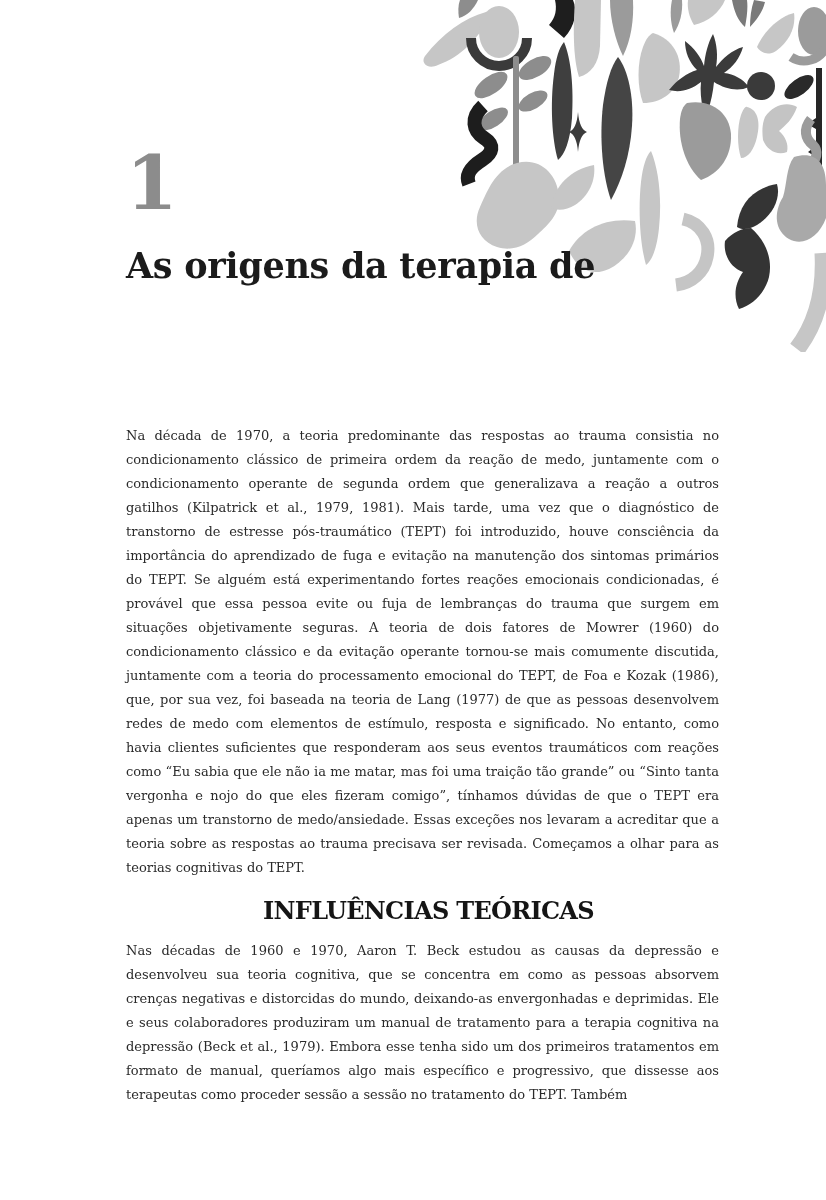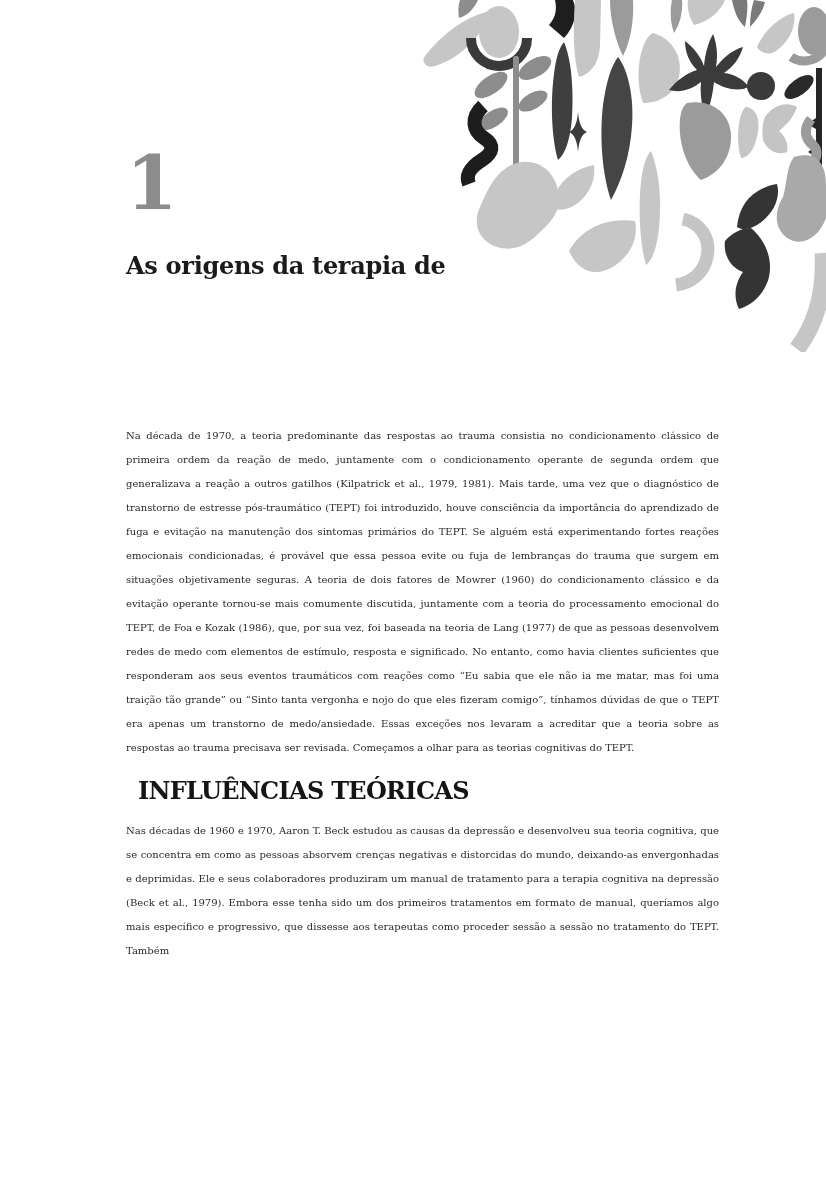--- a/index.html
+++ b/index.html
@@ -17,40 +17,41 @@
   }
   .chapter-number{
     position:absolute;left:126px;top:146px;
     font-size:74px;line-height:1;
     font-weight:700;color:#8c8c8c;
     letter-spacing:0;
   }
   .title{
     position:absolute;left:126px;top:243px;
     color:#1b1b1b;font-weight:700;
-    font-size:24px;line-height:45px;
+    font-size:35px;line-height:45px;
     letter-spacing:-0.3px;
     white-space:nowrap;
   }
   .content{
     position:absolute;left:126px;top:424px;
     width:593px;
     color:#2a2a2a;
   }
   .content p{
     margin:0;
-    font-size:10px;line-height:24px;
+    font-size:13px;line-height:24px;
     text-align:justify;
     hyphens:auto;-webkit-hyphens:auto;
   }
   .section-heading{
     margin:17px 0 14px 12px;
     font-size:24px;line-height:28px;
     font-weight:700;color:#151515;
     letter-spacing:-0.7px;
+    text-align:center;
   }
 </style>
 </head>
 <body>
 
 <div class="page">
 
   <svg class="illustration" viewBox="0 0 406 352" xmlns="http://www.w3.org/2000/svg" aria-hidden="true">
 
     <path d="M66,12 C44,18 22,34 5,56 C0,63 8,70 18,65 C41,57 58,38 68,20 C70,14 69,11 66,12 Z" fill="#c6c6c6"></path>

